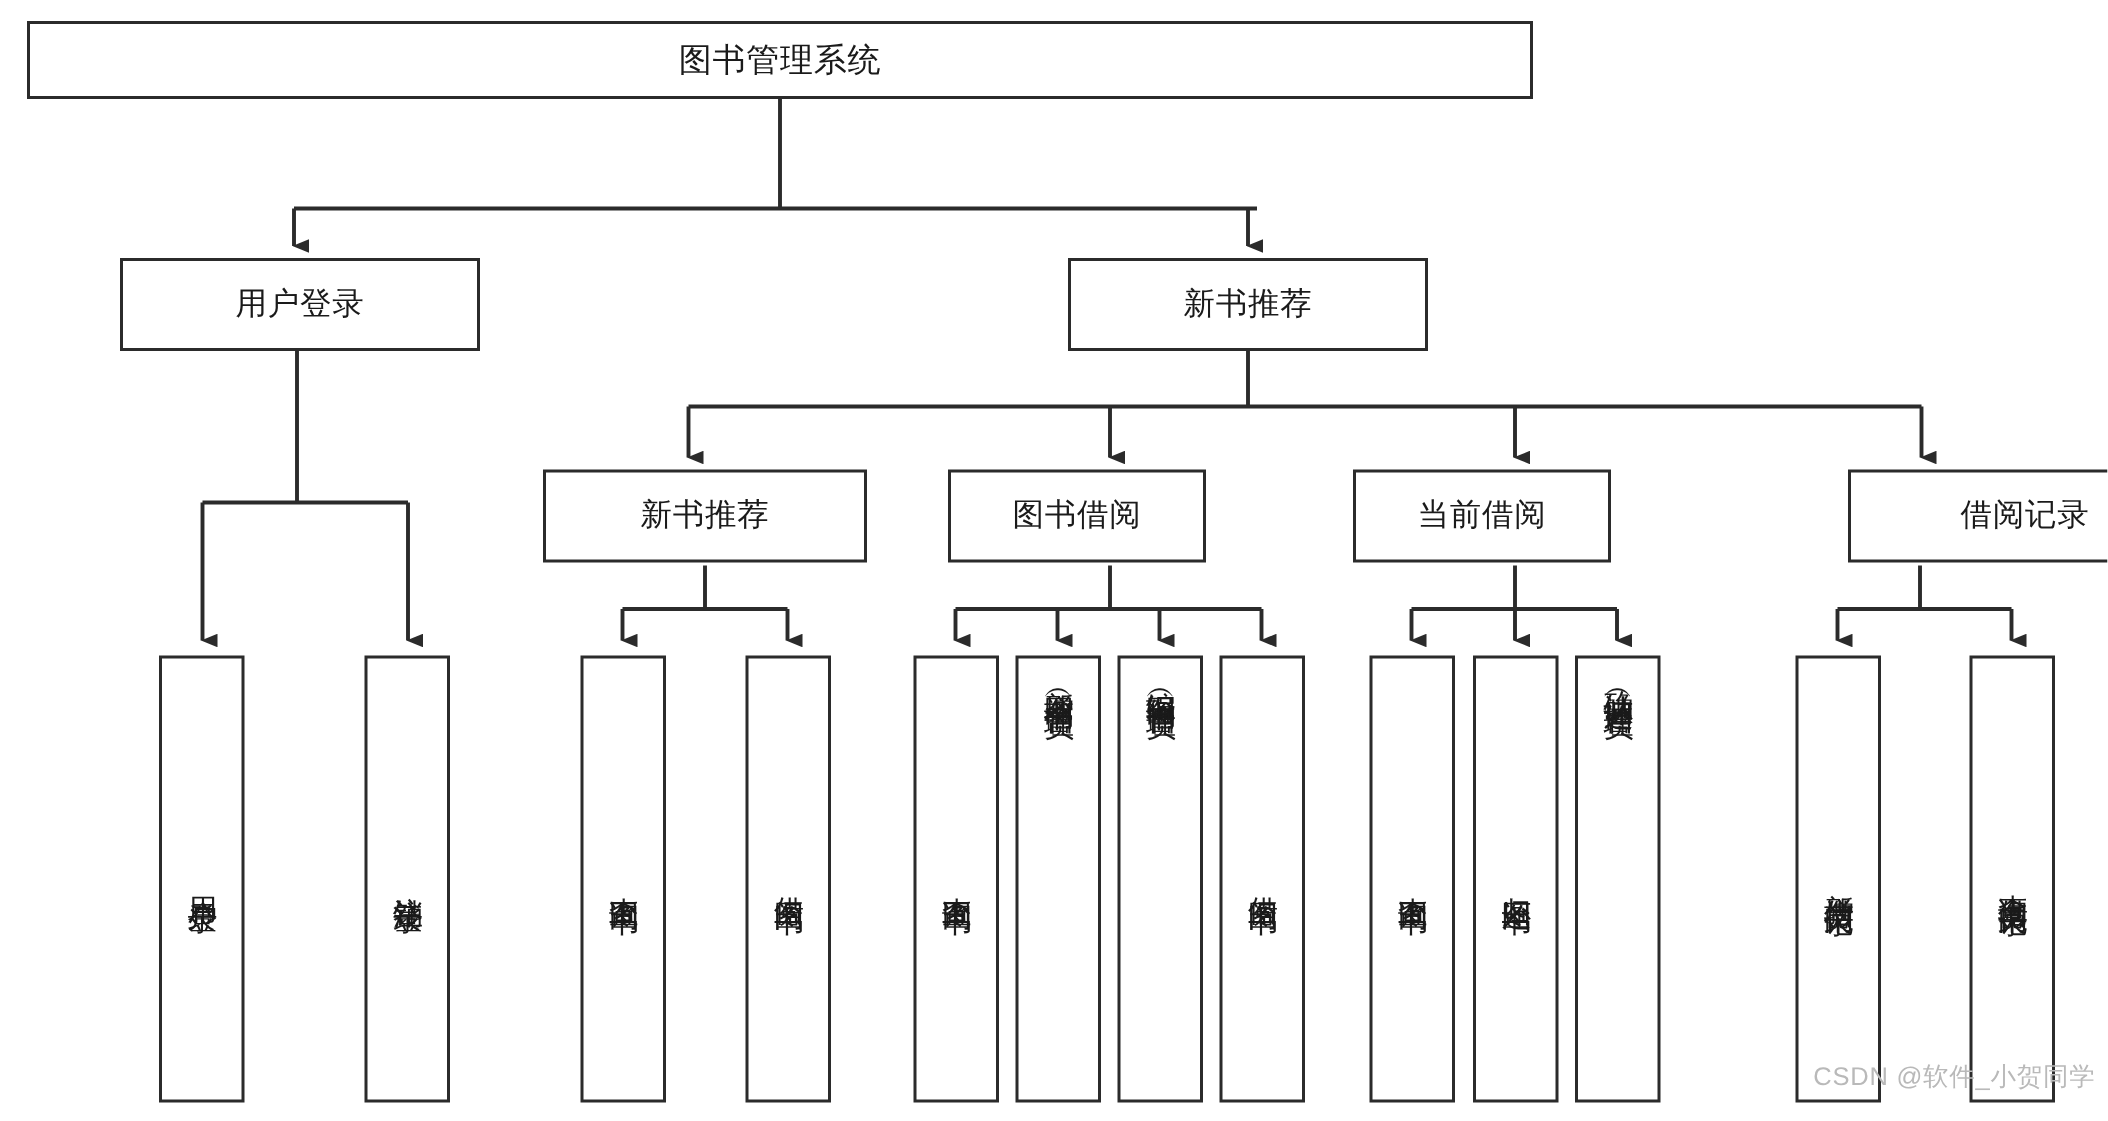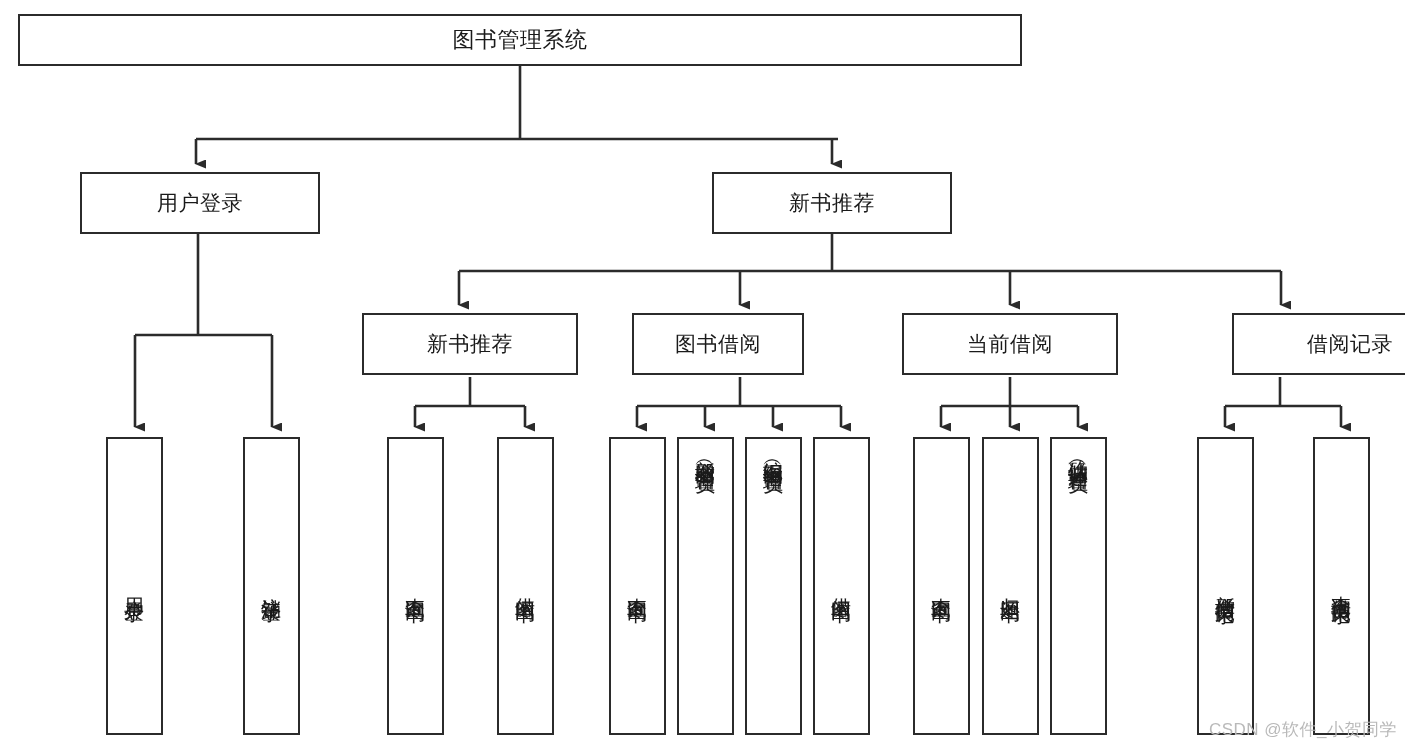--- a/index.html
+++ b/index.html
@@ -63,21 +63,21 @@
     line-height: 1;
     white-space: nowrap;
   }
   .node.v.mid {
     align-items: center;
     padding-top: 0;
   }
   #watermark {
     position: absolute;
     right: 8px;
-    bottom: 6px;
+    bottom: 18px;
     font-size: 17px;
     color: #b9b9b9;
     letter-spacing: 0.5px;
     user-select: none;
     white-space: nowrap;
     margin-top: 40px;
   }
 </style>
 </head>
 <body>
@@ -145,21 +145,21 @@
   <div class="node h" style="left:712px; top:172px; width:240px; height:62px;">
     <span class="label">新书推荐</span>
   </div>
 
   <div class="node h" style="left:362px; top:313px; width:216px; height:62px;">
     <span class="label">新书推荐</span>
   </div>
   <div class="node h" style="left:632px; top:313px; width:172px; height:62px;">
     <span class="label">图书借阅</span>
   </div>
-  <div class="node h" style="left:902px; top:313px; width:216px; height:62px;">
+  <div class="node h" style="left:902px; top:313px; width:172px; height:62px;">
     <span class="label">当前借阅</span>
   </div>
   <div class="node h" style="left:1232px; top:313px; width:236px; height:62px;">
     <span class="label">借阅记录</span>
   </div>
 
   <div class="node v mid" style="left:106px; top:437px; width:57px; height:298px;">
     <span class="label">用户登录</span>
   </div>
   <div class="node v mid" style="left:243px; top:437px; width:57px; height:298px;">

